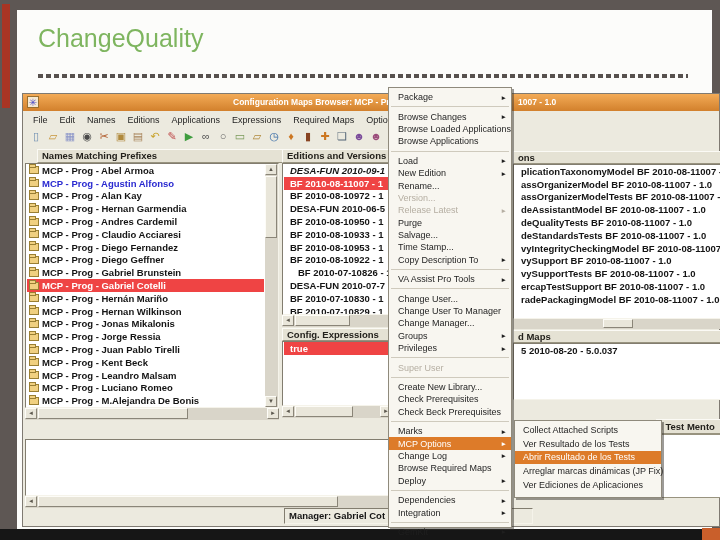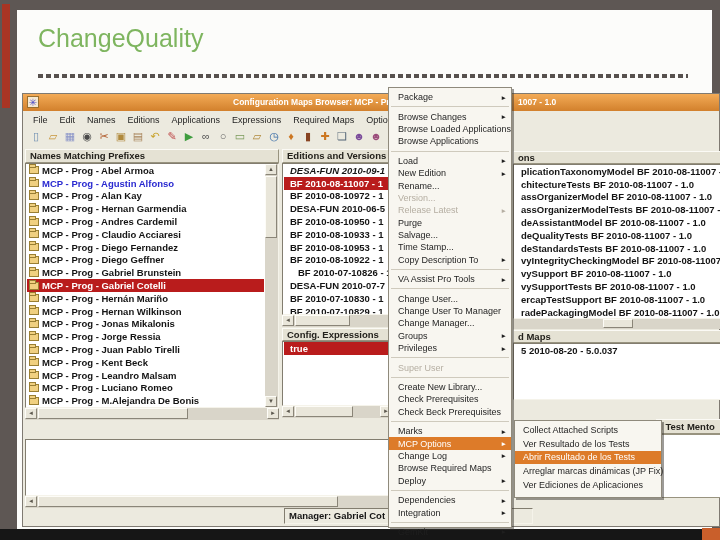--- a/index.html
+++ b/index.html
@@ -34,21 +34,21 @@
   .toolbar { position:absolute; left:0; top:31px; width:696px; height:23px; display:flex; align-items:center; gap:3px; padding-left:6px; }
   .tool { width:14px; height:15px; font-size:11px; line-height:15px; text-align:center; }
 
   .panel-header { position:absolute; height:14px; background:#e5e2d4; border:1px solid;
     border-color:#fbfaf5 #98937f #98937f #fbfaf5; font-size:9.5px; font-weight:bold; color:#23211c;
     line-height:12px; padding-left:4px; white-space:nowrap; overflow:hidden; }
   .list-box { position:absolute; background:#fff; border:1px solid; border-color:#827d6f #f5f3ea #f5f3ea #827d6f; overflow:hidden; }
   .rows { position:absolute; left:1px; top:0; right:0; bottom:0; overflow:hidden; }
   .row { display:flex; align-items:center; height:12.8px; font-size:9.5px; font-weight:bold; color:#141414; white-space:nowrap; }
   .row.link { color:#2a2ad0; }
-  .row.selected { background:#b91c1c; color:#fff; }
+  .row.selected { background:#ef4444; color:#fff; }
   .folder-ic { display:inline-block; width:10px; height:8px; margin:0 3px 0 2px; position:relative;
     background:#f0d080; border:1px solid #997f33; flex:0 0 auto; }
   .folder-ic::before { content:""; position:absolute; left:-1px; top:-3px; width:5px; height:2px;
     background:#f0d080; border:1px solid #997f33; }
 
   
   .sb { position:absolute; background:#d9d5c9; }
   .sb-btn { position:absolute; width:12px; height:11px; background:#e9e6da; border:1px solid;
     border-color:#fdfcf7 #8a8578 #8a8578 #fdfcf7; color:#5a564c; font-size:6px; line-height:9px; text-align:center; }
   .sb-btn.up::before{content:"▲";} .sb-btn.down::before{content:"▼";}
@@ -125,21 +125,21 @@
         <span class="tool" style="color: rgb(176, 138, 60);">▱</span>
         <span class="tool" style="color: rgb(58, 110, 168);">◷</span>
         <span class="tool" style="color: rgb(204, 119, 34);">♦</span>
         <span class="tool" style="color: rgb(136, 68, 34);">▮</span>
         <span class="tool" style="color: rgb(204, 119, 34);">✚</span>
         <span class="tool" style="color: rgb(85, 102, 119);">❏</span>
         <span class="tool" style="color: rgb(122, 74, 154);">☻</span>
         <span class="tool" style="color: rgb(154, 74, 122);">☻</span>
       </div>
 
-    <div class="panel-header" style="left:2px;top:55px;width:254px;">Names Matching Prefixes</div>
+    <div class="panel-header" style="left:14px;top:55px;width:254px;">Names Matching Prefixes</div>
     <div class="list-box" style="left:2px;top:69px;width:254px;height:245px;">
       <div class="rows" style="right:14px;">
           <div class="row">
             <span class="folder-ic"></span>
             <span>MCP - Prog - Abel Armoa</span>
           </div>
           <div class="row link">
             <span class="folder-ic"></span>
             <span>MCP - Prog - Agustin Alfonso</span>
           </div>
@@ -284,23 +284,20 @@
       <span class="sb-btn rgt" style="right:0;top:0;height:11px;"></span>
     </div>
 
     <div class="panel-header" style="left:490px;top:57px;width:208px;height:13px;">ons</div>
     <div class="list-box" style="left:490px;top:70px;width:208px;height:155px;">
       <div class="rows app">
           <div class="row" style="padding-left: 6px;">
             <span>plicationTaxonomyModel BF 2010-08-11007 - 1.0</span>
           </div>
           <div class="row" style="padding-left: 6px;">
-            <span>chitectureTests BF 2010-08-11007 - 1.0</span>
-          </div>
-          <div class="row" style="padding-left: 6px;">
             <span>assOrganizerModel BF 2010-08-11007 - 1.0</span>
           </div>
           <div class="row" style="padding-left: 6px;">
             <span>assOrganizerModelTests BF 2010-08-11007 - 1.0</span>
           </div>
           <div class="row" style="padding-left: 6px;">
             <span>deAssistantModel BF 2010-08-11007 - 1.0</span>
           </div>
           <div class="row" style="padding-left: 6px;">
             <span>deQualityTests BF 2010-08-11007 - 1.0</span>

